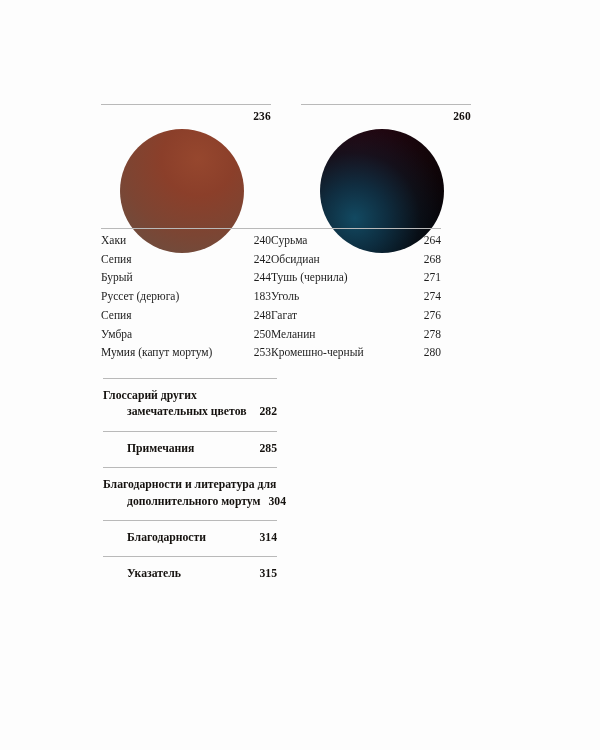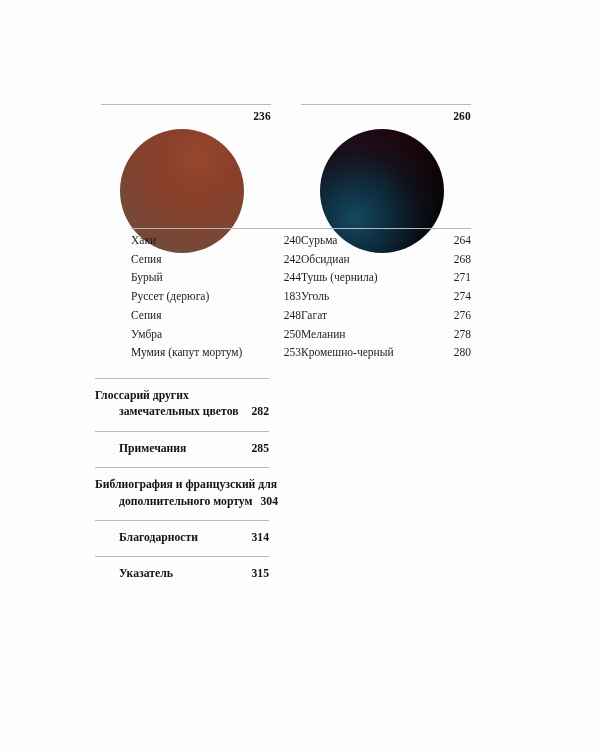--- a/index.html
+++ b/index.html
@@ -65,21 +65,21 @@
       radial-gradient(circle at 30% 16%, #2b0712 0%, #230610 24%, #150509 52%, #070205 78%, #030103 100%);
   }
 
   
   .columns {
     position: absolute;
     left: 101px;
     top: 228px;
     width: 370px;
     display: flex;
-    justify-content: flex-end;
+    justify-content: flex-start;
   }
   .col {
     width: 170px;
   }
   .col-rule {
     height: 1px;
     background: #b9b9b9;
     width: 100%;
   }
   .entry {
@@ -90,21 +90,21 @@
     line-height: 13.6px;
     padding-top: 5.1px;
     color: #1d1d1d;
   }
   .entry .label { white-space: nowrap; }
   .entry .num { padding-left: 8px; }
 
   
   .backmatter {
     position: absolute;
-    left: 95px;
+    left: 103px;
     top: 378px;
     width: 174px;
   }
   .bm-item {
     border-top: 1px solid #b9b9b9;
     padding: 9px 0 10px 0;
     font-weight: bold;
     font-size: 11.7px;
     line-height: 16.4px;
     color: #15120f;
@@ -220,21 +220,21 @@
     </div>
 
     <div class="bm-item">
       <div class="bm-row">
         <span class="bm-text">Примечания</span>
         <span class="bm-num">285</span>
       </div>
     </div>
 
     <div class="bm-item">
-      <div class="bm-line1">Библиография и французский для</div>
+      <div class="bm-line1">Благодарности и литература для</div>
       <div class="bm-row">
         <span class="bm-text">дополнительного мортум</span>
         <span class="bm-num">304</span>
       </div>
     </div>
 
     <div class="bm-item">
       <div class="bm-row">
         <span class="bm-text">Благодарности</span>
         <span class="bm-num">314</span>

